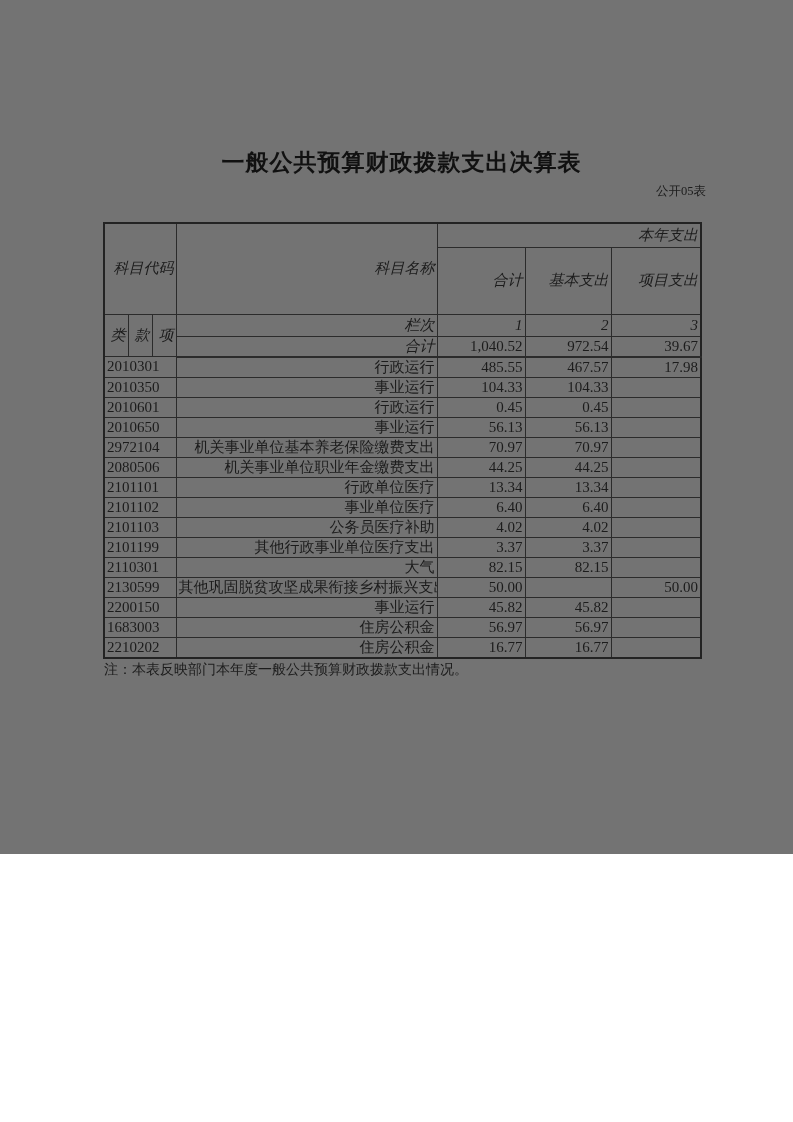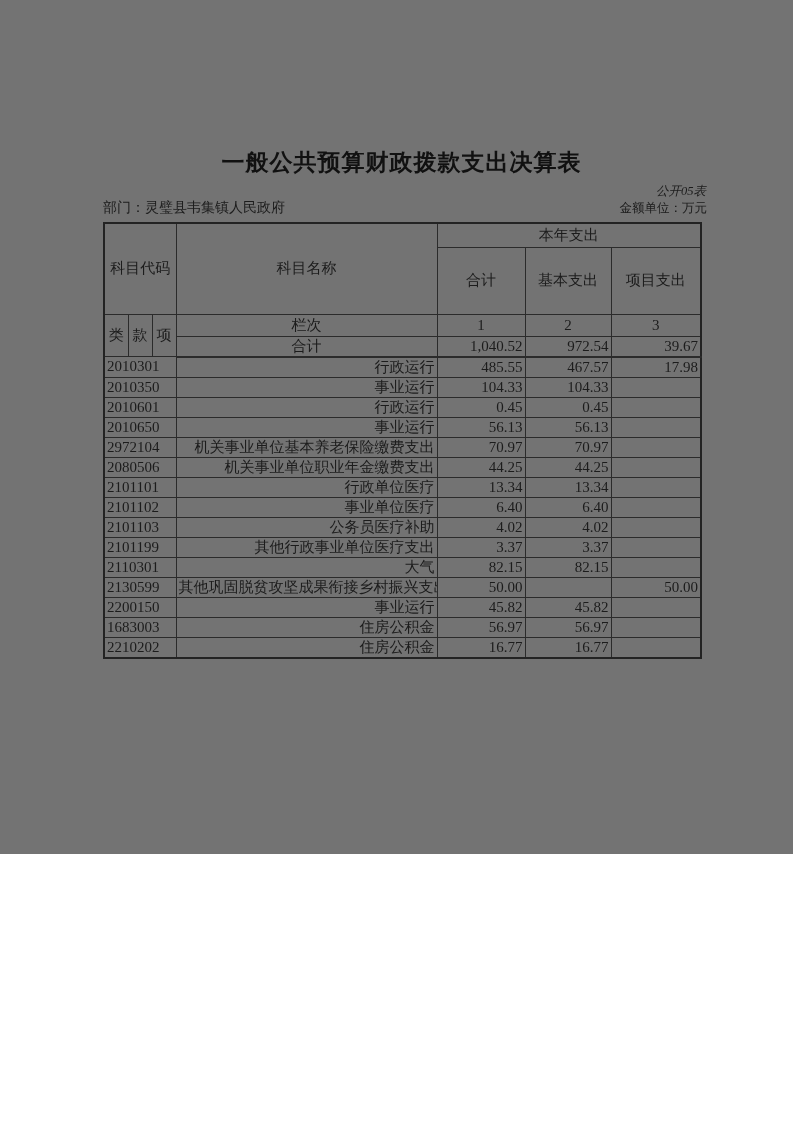--- a/index.html
+++ b/index.html
@@ -7,21 +7,21 @@
   .page {
     position:relative; width:793px; height:854px; background:#737373;
     font-family:"Liberation Serif","DejaVu Serif",serif; color:#1c1c1c;
     overflow:hidden;
   }
   .title {
     position:absolute; top:147px; left:103px; width:597px;
     text-align:center; font-family:"Liberation Sans","DejaVu Sans",sans-serif;
     font-weight:bold; font-size:23px; letter-spacing:1px; color:#111;
   }
-  .sheet-label { position:absolute; top:183px; right:87px; font-size:12.5px;font-style:italic; }
+  .sheet-label { position:absolute; top:183px; right:87px; font-size:12.5px; }
   .meta-row {
     position:absolute; top:199px; left:103px; width:604px;
     display:flex; justify-content:space-between; align-items:baseline;
   }
   .department { font-size:14px; }
   .unit { font-size:12.5px; }
 
   table.budget {
     position:absolute; top:222px; left:103px; width:597px;
     border-collapse:collapse; table-layout:fixed;
@@ -30,44 +30,40 @@
   table.budget th, table.budget td {
     border:1px solid #2b2b2b; font-weight:normal; font-size:15px;
     padding:0 2px; overflow:hidden; white-space:nowrap; vertical-align:middle;
   }
   tr.hrow1 { height:24px; }
   tr.hrow2 { height:67px; }
   tr.hrow3 { height:22px; }
   tr.total-row { height:20px; }
   tr.total-row td { border-bottom-width:2px; }
   tbody.data tr { height:20px; }
-  .center { text-align:center; }
+  .center { text-align:right;font-style:italic; }
   .code { text-align:left; padding-left:2px; }
   .name { text-align:right; padding-left:3px; }
   .num  { text-align:right; padding-right:2px; }
 
   .note { position:absolute; top:661px; left:104px; font-size:14px; }
   .page-number {
     position:absolute; top:1029px; left:626px; width:66px;
     text-align:center; font-size:15px; word-spacing:7px;
   }
 </style>
 </head>
 <body>
 
 <div class="page">
 
   <div class="title">一般公共预算财政拨款支出决算表</div>
 
   <div class="sheet-label">公开05表</div>
 
-  <div class="meta-row">
-    <span class="department">部门：灵璧县韦集镇人民政府</span>
-    <span class="unit">金额单位：万元</span>
-  </div>
 
   <table class="budget">
     <colgroup>
       <col style="width:24px">
         <col style="width:24px">
         <col style="width:24px">
       <col style="width:261px">
       <col style="width:88px">
         <col style="width:86px">
         <col style="width:90px">
@@ -201,16 +197,17 @@
         <tr>
           <td class="code" colspan="3">2210202</td>
           <td class="name">住房公积金</td>
           <td class="num">16.77</td>
           <td class="num">16.77</td>
           <td class="num"></td>
         </tr>
       </tbody>
   </table>
 
+  <div class="note">注：本表反映部门本年度一般公共预算财政拨款支出情况。</div>
 
   <div class="page-number">– 10 –</div>
 
 </div>
 
 </body></html>

